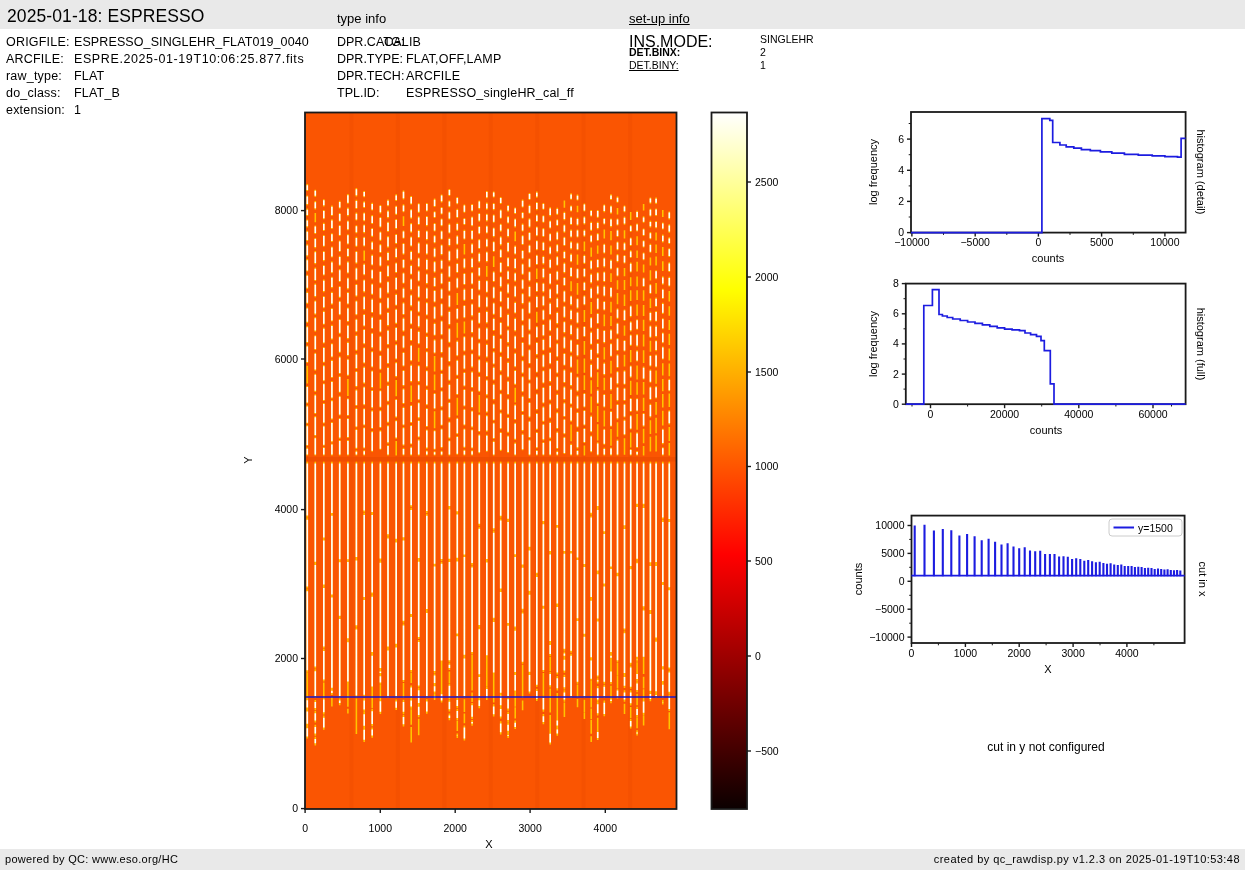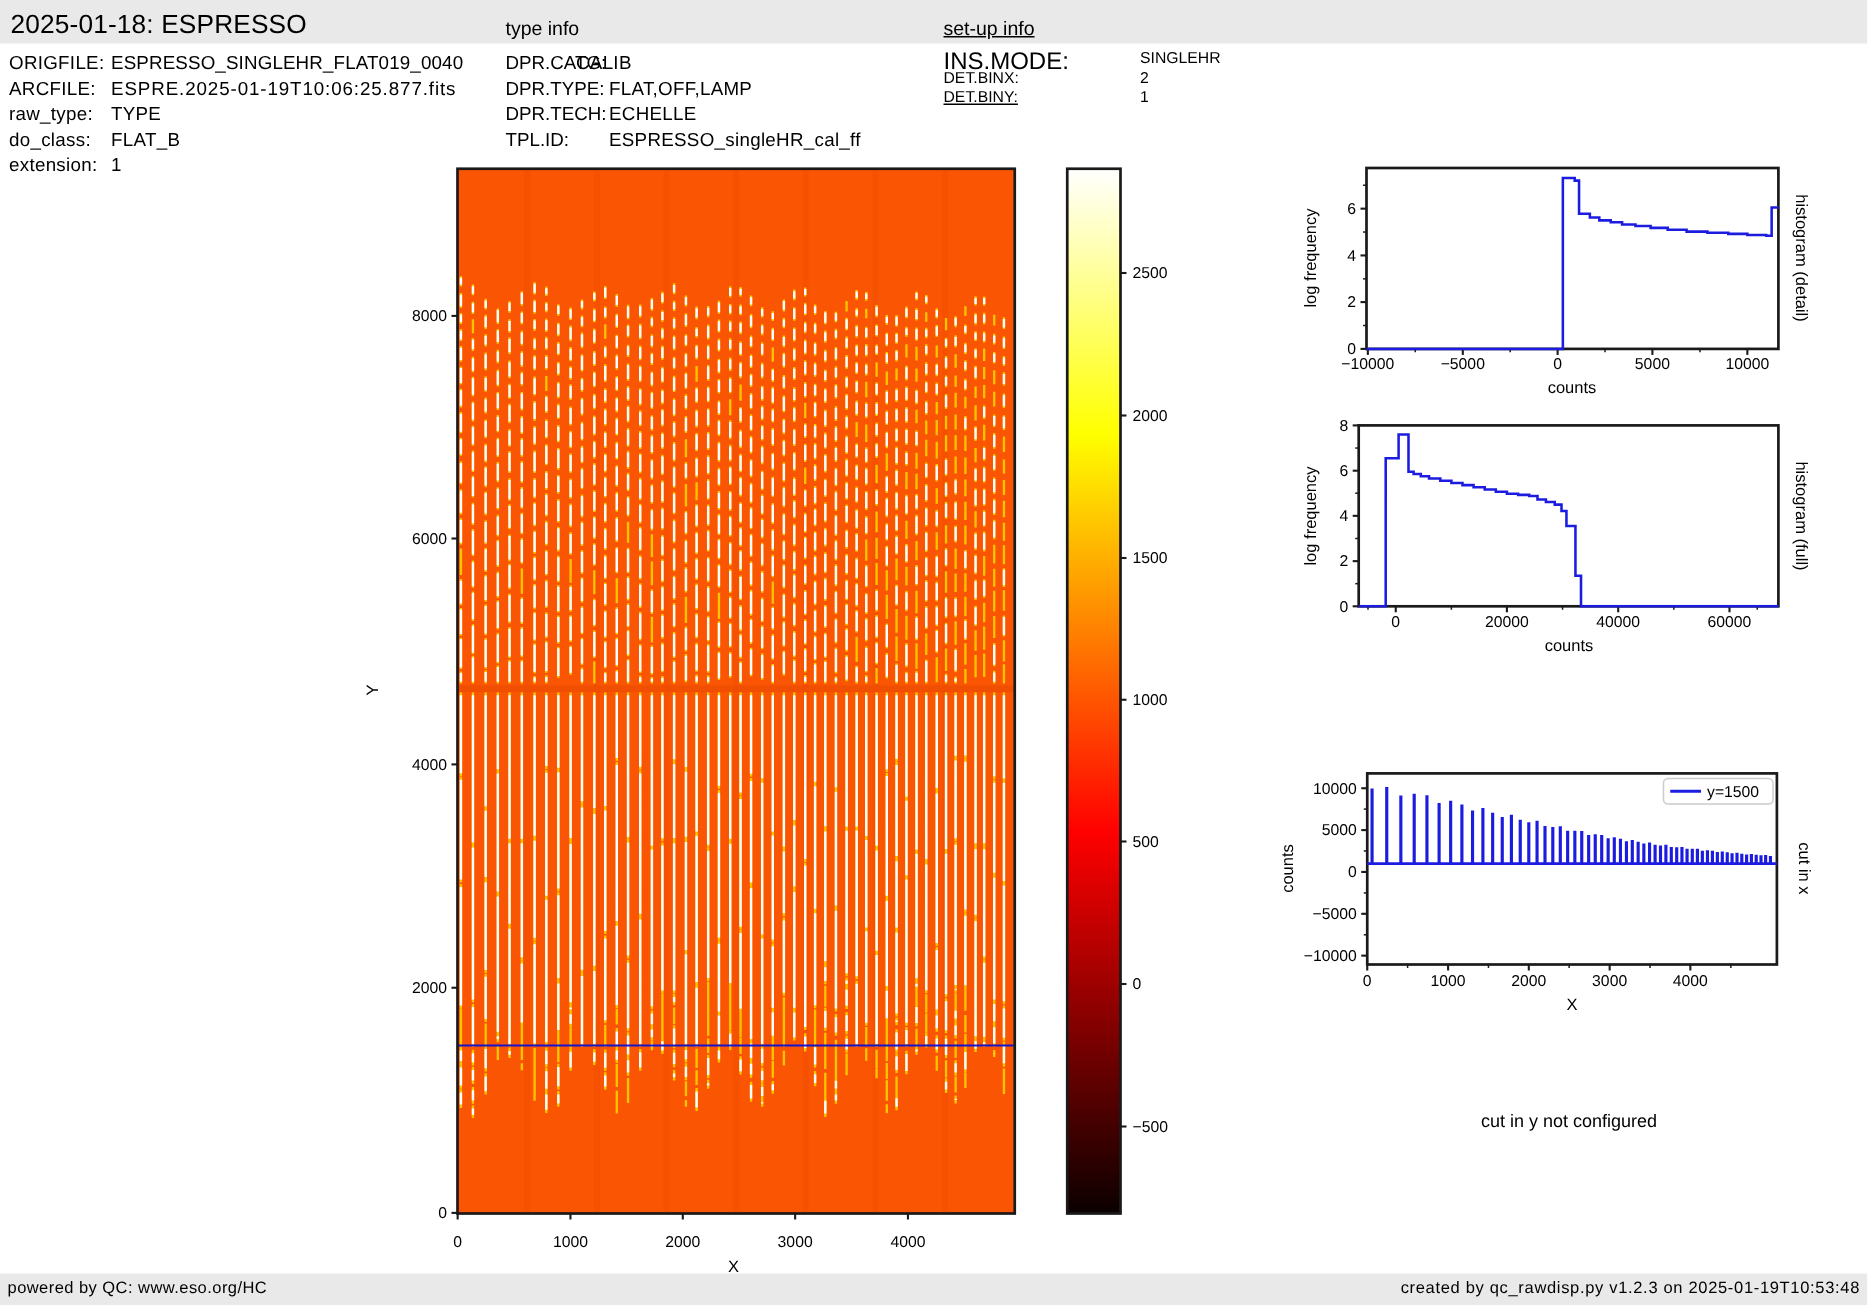--- a/index.html
+++ b/index.html
@@ -11,36 +11,36 @@
 <div class="bar" style="top:0"></div>
     <div class="bar" style="top:849px;height:21px"></div>
     <div class="t" style="left:7px;top:6px;font-size:17.5px;letter-spacing:0.1px">2025-01-18: ESPRESSO</div>
     <div class="t" style="left:337px;top:11px;font-size:13px;">type info</div>
     <div class="t" style="left:629px;top:11px;font-size:13px;text-decoration:underline;">set-up info</div>
     <div class="t" style="left:6px;top:35px;font-size:12.5px;letter-spacing:0.2px">ORIGFILE:</div>
     <div class="t" style="left:74px;top:35px;font-size:12.5px;letter-spacing:0.1px">ESPRESSO_SINGLEHR_FLAT019_0040</div>
     <div class="t" style="left:6px;top:52px;font-size:12.5px;letter-spacing:0.2px">ARCFILE:</div>
     <div class="t" style="left:74px;top:52px;font-size:12.5px;letter-spacing:0.6px">ESPRE.2025-01-19T10:06:25.877.fits</div>
     <div class="t" style="left:6px;top:69px;font-size:12.5px;letter-spacing:0.2px">raw_type:</div>
-    <div class="t" style="left:74px;top:69px;font-size:12.5px;letter-spacing:0.2px">TYPE</div>
+    <div class="t" style="left:74px;top:69px;font-size:12.5px;letter-spacing:0.2px">FLAT</div>
     <div class="t" style="left:6px;top:86px;font-size:12.5px;letter-spacing:0.2px">do_class:</div>
     <div class="t" style="left:74px;top:86px;font-size:12.5px;letter-spacing:0.2px">FLAT_B</div>
     <div class="t" style="left:6px;top:103px;font-size:12.5px;letter-spacing:0.2px">extension:</div>
     <div class="t" style="left:74px;top:103px;font-size:12.5px;letter-spacing:0.2px">1</div>
     <div class="t" style="left:337px;top:35px;font-size:12.5px;letter-spacing:0px">DPR.CATG:</div>
     <div class="t" style="left:384px;top:35px;font-size:12.5px;letter-spacing:0.2px">CALIB</div>
     <div class="t" style="left:337px;top:52px;font-size:12.5px;letter-spacing:0px">DPR.TYPE:</div>
     <div class="t" style="left:406px;top:52px;font-size:12.5px;letter-spacing:0.2px">FLAT,OFF,LAMP</div>
     <div class="t" style="left:337px;top:69px;font-size:12.5px;letter-spacing:0px">DPR.TECH:</div>
-    <div class="t" style="left:406px;top:69px;font-size:12.5px;letter-spacing:0.2px">ECHELLE</div>
+    <div class="t" style="left:406px;top:69px;font-size:12.5px;letter-spacing:0.2px">ARCFILE</div>
     <div class="t" style="left:337px;top:86px;font-size:12.5px;letter-spacing:0px">TPL.ID:</div>
     <div class="t" style="left:406px;top:86px;font-size:12.5px;letter-spacing:0.2px">ESPRESSO_singleHR_cal_ff</div>
     <div class="t" style="left:629px;top:32.5px;font-size:16px;">INS.MODE:</div>
     <div class="t" style="left:760px;top:32.5px;font-size:10.5px;">SINGLEHR</div>
-    <div class="t" style="left:629px;top:45.7px;font-size:10.5px;">DET.BINX:</div>
+    <div class="t" style="left:629px;top:45.7px;font-size:10.5px;font-weight:bold;">DET.BINX:</div>
     <div class="t" style="left:760px;top:45.7px;font-size:10.5px;">2</div>
     <div class="t" style="left:629px;top:58.9px;font-size:10.5px;text-decoration:underline;">DET.BINY:</div>
     <div class="t" style="left:760px;top:58.9px;font-size:10.5px;">1</div>
     <div class="t" style="left:5px;top:853px;font-size:11px;letter-spacing:0.3px">powered by QC: www.eso.org/HC</div>
     <div class="t" style="right:5px;top:853px;font-size:11px;letter-spacing:0.45px">created by qc_rawdisp.py v1.2.3 on 2025-01-19T10:53:48</div>
 <svg width="1245" height="870" viewBox="0 0 1245 870">
       <rect x="305.0" y="112.5" width="371.5" height="696.5" fill="#fa5502"></rect>
       <rect x="349.4" y="112.5" width="4" height="696.5" fill="#ef4e00" opacity="0.45"></rect>
       <rect x="395.9" y="112.5" width="4" height="696.5" fill="#ef4e00" opacity="0.45"></rect>
       <rect x="442.3" y="112.5" width="4" height="696.5" fill="#ef4e00" opacity="0.45"></rect>

